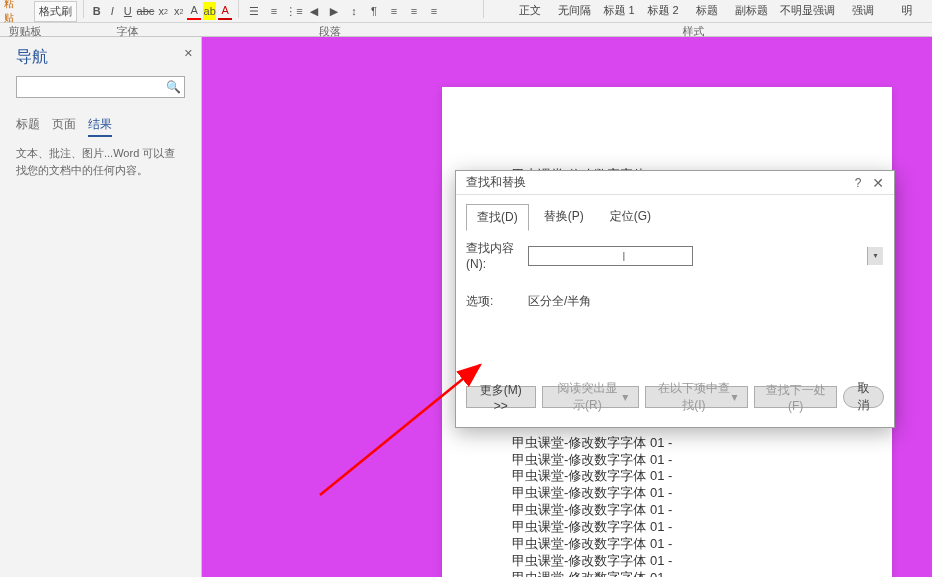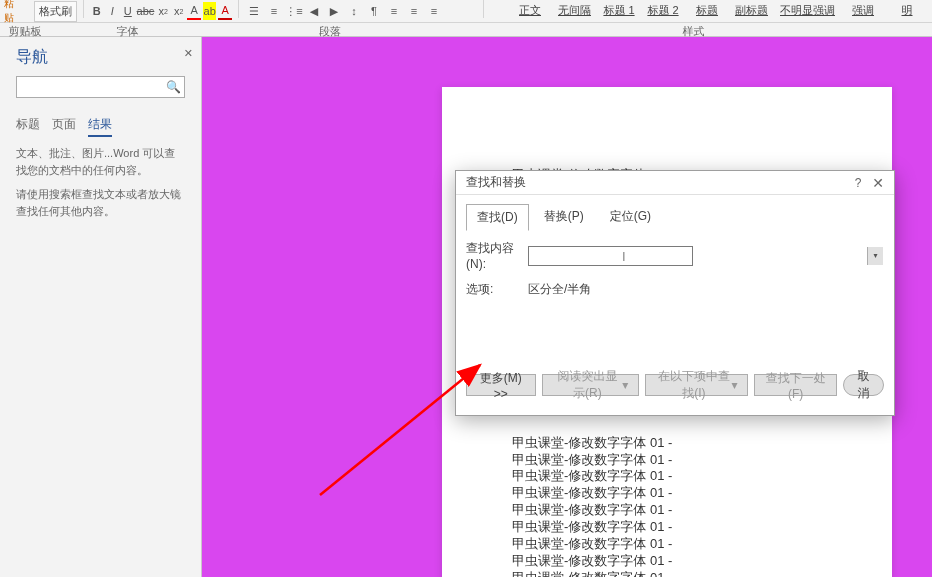--- a/index.html
+++ b/index.html
@@ -5,21 +5,21 @@
     * { margin: 0; padding: 0; box-sizing: border-box; }
     body { font-family: "Microsoft YaHei", "Segoe UI", sans-serif; font-size: 12px; background: #fff; overflow: hidden; width: 932px; height: 577px; position: relative; }
     
     
     .ribbon { display: flex; height: 23px; background: #f3f3f3; border-bottom: 1px solid #d4d4d4; }
     .ribbon-section { display: flex; align-items: center; padding: 0 4px; gap: 2px; }
     .ribbon-icon { width: 18px; height: 18px; display: flex; align-items: center; justify-content: center; color: #555; font-size: 11px; }
     .ribbon-sep { width: 1px; height: 18px; background: #d4d4d4; margin: 0 2px; }
     .format-brush { font-size: 11px; color: #444; padding: 2px 4px; border: 1px solid #ccc; background: #fafafa; margin-left: 10px; }
     .styles-gallery { display: flex; gap: 2px; margin-left: auto; padding-right: 4px; }
-    .style-item { min-width: 42px; height: 20px; display: flex; align-items: center; justify-content: center; font-size: 11px; color: #444; border: 1px solid transparent; padding: 0 4px; text-decoration: underline; }
+    .style-item { min-width: 42px; height: 20px; display: flex; align-items: center; justify-content: center; font-size: 11px; color: #444; border: 1px solid transparent; padding: 0 4px; }
     
     
     .section-labels { display: flex; height: 14px; background: #f3f3f3; border-bottom: 1px solid #c8c8c8; font-size: 11px; color: #666; }
     .section-label { text-align: center; padding-top: 1px; }
     .sl-clipboard { width: 50px; }
     .sl-font { width: 155px; }
     .sl-paragraph { width: 250px; }
     .sl-styles { flex: 1; text-align: center; }
     
     
@@ -46,21 +46,21 @@
     
     .dialog { position: absolute; left: 455px; top: 170px; width: 440px; background: #fff; border: 1px solid #9e9e9e; box-shadow: 0 5px 20px rgba(0,0,0,0.3); z-index: 100; }
     .dialog-titlebar { display: flex; align-items: center; height: 24px; background: #fff; padding: 0 6px 0 10px; font-size: 12px; color: #444; border-bottom: 1px solid #e0e0e0; }
     .dialog-title { flex: 1; }
     .dialog-help { width: 20px; text-align: center; color: #666; cursor: pointer; }
     .dialog-close { width: 20px; text-align: center; color: #666; cursor: pointer; font-size: 14px; }
     .dialog-body { padding: 8px 10px 19px 10px; }
     .dialog-tabs { display: flex; gap: 4px; margin-bottom: 10px; }
     .dialog-tab { padding: 4px 10px; font-size: 12px; color: #444; cursor: pointer; border: 1px solid transparent; }
     .dialog-tab.active { border: 1px solid #adadad; border-bottom-color: #fff; background: #fff; position: relative; top: 1px; }
-    .dialog-row { display: flex; align-items: center; margin-bottom: 10px; justify-content: space-between; }
+    .dialog-row { display: flex; align-items: center; margin-bottom: 22px; justify-content: space-between; }
     .dialog-label { width: 62px; font-size: 12px; color: #444; }
     .dialog-input { flex: 1; height: 20px; border: 1px solid #7a7a7a; padding: 0 4px; font-size: 12px; position: relative; }
     .dialog-input-wrap { flex: 1; position: relative; }
     .dialog-input-dd { position: absolute; right: 1px; top: 1px; width: 16px; height: 18px; background: #e1e1e1; border-left: 1px solid #adadad; display: flex; align-items: center; justify-content: center; font-size: 8px; color: #555; }
     .dialog-options-row { display: flex; align-items: center; margin-bottom: 6px; }
     .dialog-opt-label { width: 62px; font-size: 12px; color: #444; }
     .dialog-opt-value { font-size: 12px; color: #444; }
     .dialog-spacer { height: 70px; }
     .dialog-buttons { display: flex; gap: 6px; justify-content: flex-start; }
     .dialog-btn { height: 22px; padding: 0 10px; font-size: 12px; border: 1px solid #adadad; background: #e1e1e1; color: #444; cursor: pointer; display: flex; align-items: center; }
@@ -138,21 +138,20 @@
     <div class="nav-search-wrap">
       <input class="nav-search" placeholder="" style="">
       <span class="nav-search-icon">🔍</span>
     </div>
     <div class="nav-tabs">
       <span class="nav-tab">标题</span>
       <span class="nav-tab">页面</span>
       <span class="nav-tab active">结果</span>
     </div>
     <div class="nav-text">文本、批注、图片...Word 可以查找您的文档中的任何内容。</div>
-    <div class="nav-text">请使用搜索框查找文本或者放大镜查找任何其他内容。</div>
   </div>
 
   <div class="doc-area">
     <div class="page">
       <div class="doc-line">甲虫课堂-修改数字字体 01 -</div>
       <div class="doc-line">甲虫课堂-修改数字字体 01 -</div>
       <div class="doc-line">甲虫课堂 修改数字字体 01</div>
       <div class="doc-line-partial">甲虫课堂-修改数字字体 01 -</div>
       <div class="doc-line">甲虫课堂-修改数字字体 01 -</div>
       <div class="doc-line">甲虫课堂-修改数字字体 01 -</div>

